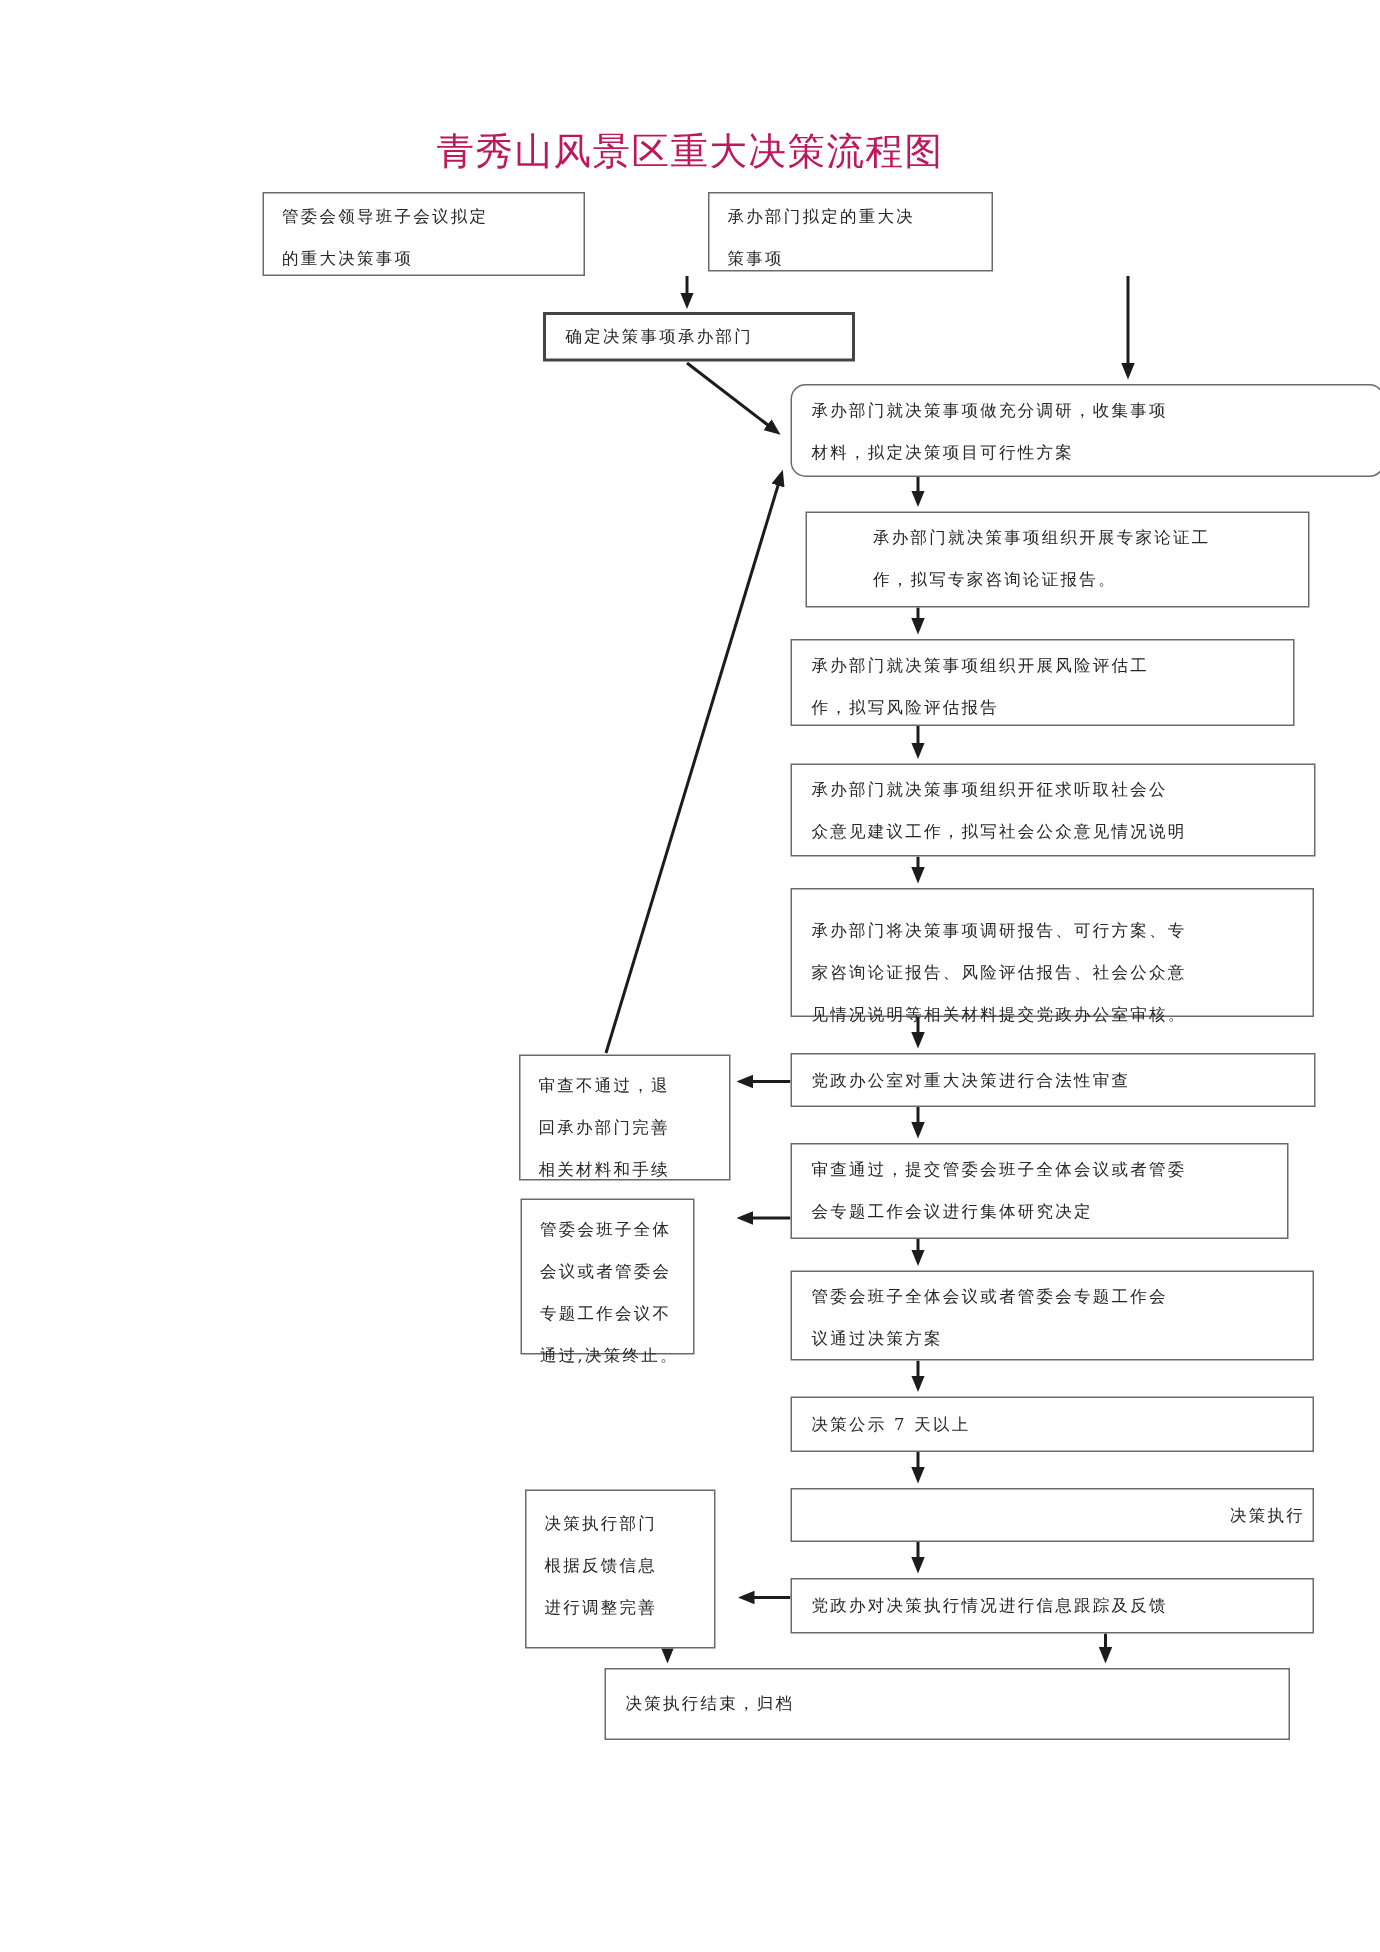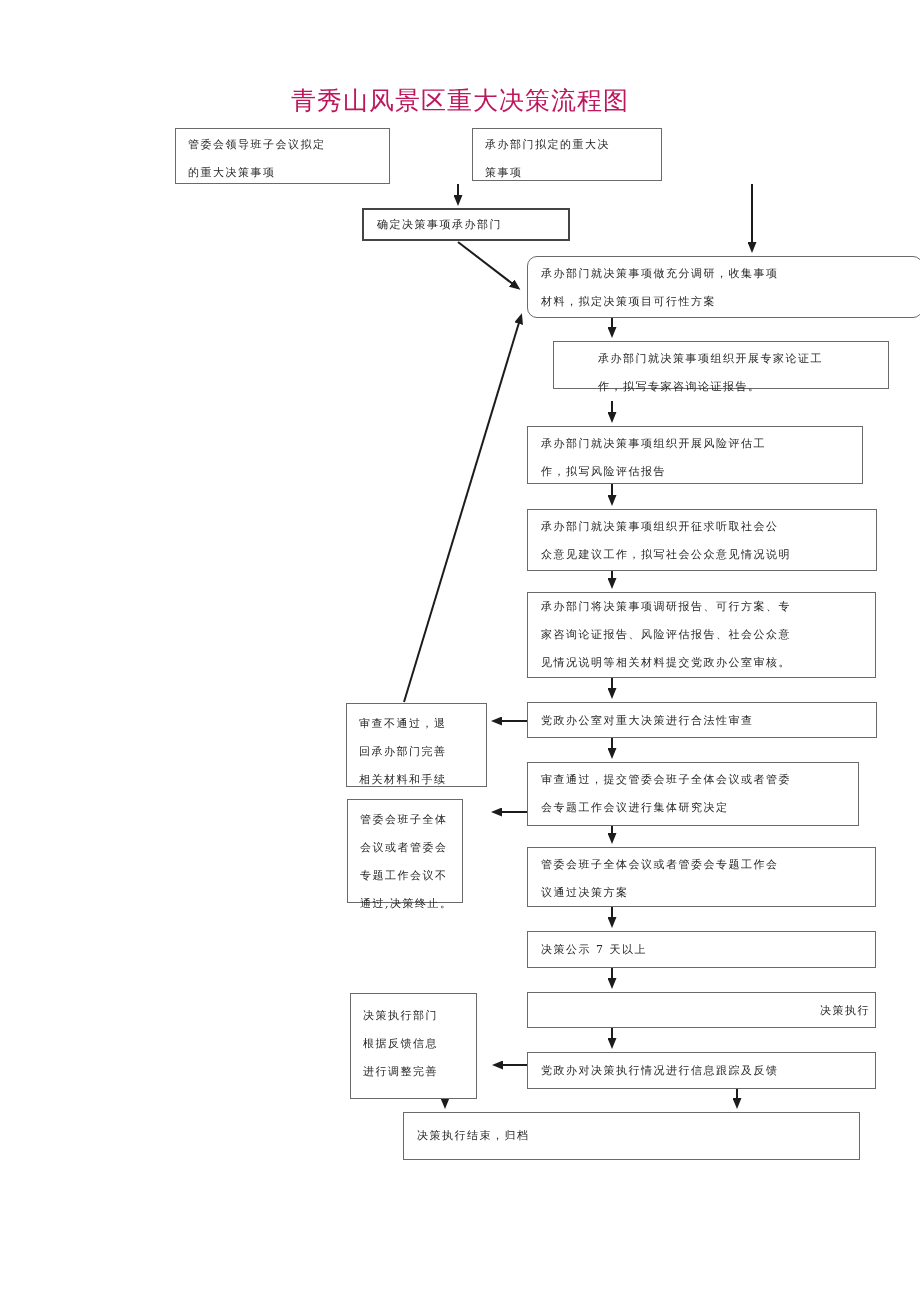--- a/index.html
+++ b/index.html
@@ -32,24 +32,24 @@
     padding:3px 5px 0 13px;
   }
   .arrows{position:absolute;left:0;top:0;pointer-events:none;}
   .arrows line{stroke:#1c1c1c;stroke-width:2;}
 
   
   .n-committee {left:175px;top:128px;width:215px;height:56px;padding:2px 8px 0 12px;}
   .n-dept      {left:472px;top:128px;width:190px;height:53px;padding:2px 2px 0 12px;}
   .n-determine {left:362px;top:208px;width:208px;height:33px;border:2px solid #444;padding:1px 5px 0 13px;}
   .n-research  {left:527px;top:256px;width:396px;height:62px;border-radius:10px;}
-  .n-expert    {left:553px;top:341px;width:336px;height:48px;padding-left:44px;}
+  .n-expert    {left:537px;top:341px;width:336px;height:64px;padding-left:44px;}
   .n-risk      {left:527px;top:426px;width:336px;height:58px;}
   .n-public    {left:527px;top:509px;width:350px;height:62px;}
-  .n-submit    {left:527px;top:592px;width:349px;height:86px;padding-top:0;}
+  .n-submit    {left:527px;top:592px;width:349px;height:86px;padding-top:14px;}
   .n-legality  {left:527px;top:702px;width:350px;height:36px;padding-top:4px;}
   .n-approved  {left:527px;top:762px;width:332px;height:64px;}
   .n-adopt     {left:527px;top:847px;width:349px;height:60px;}
   .n-publicity {left:527px;top:931px;width:349px;height:37px;padding-top:4px;}
   .n-execute   {left:527px;top:992px;width:349px;height:36px;padding-top:4px;text-align:right;}
   .n-tracking  {left:527px;top:1052px;width:349px;height:37px;padding-top:4px;}
   .n-archive   {left:403px;top:1112px;width:457px;height:48px;padding-top:9px;}
   .n-reject    {left:346px;top:703px;width:141px;height:84px;padding:6px 3px 0 12px;}
   .n-terminate {left:347px;top:799px;width:116px;height:104px;padding:6px 3px 0 12px;}
   .n-adjust    {left:350px;top:993px;width:127px;height:106px;padding:8px 3px 0 12px;}

